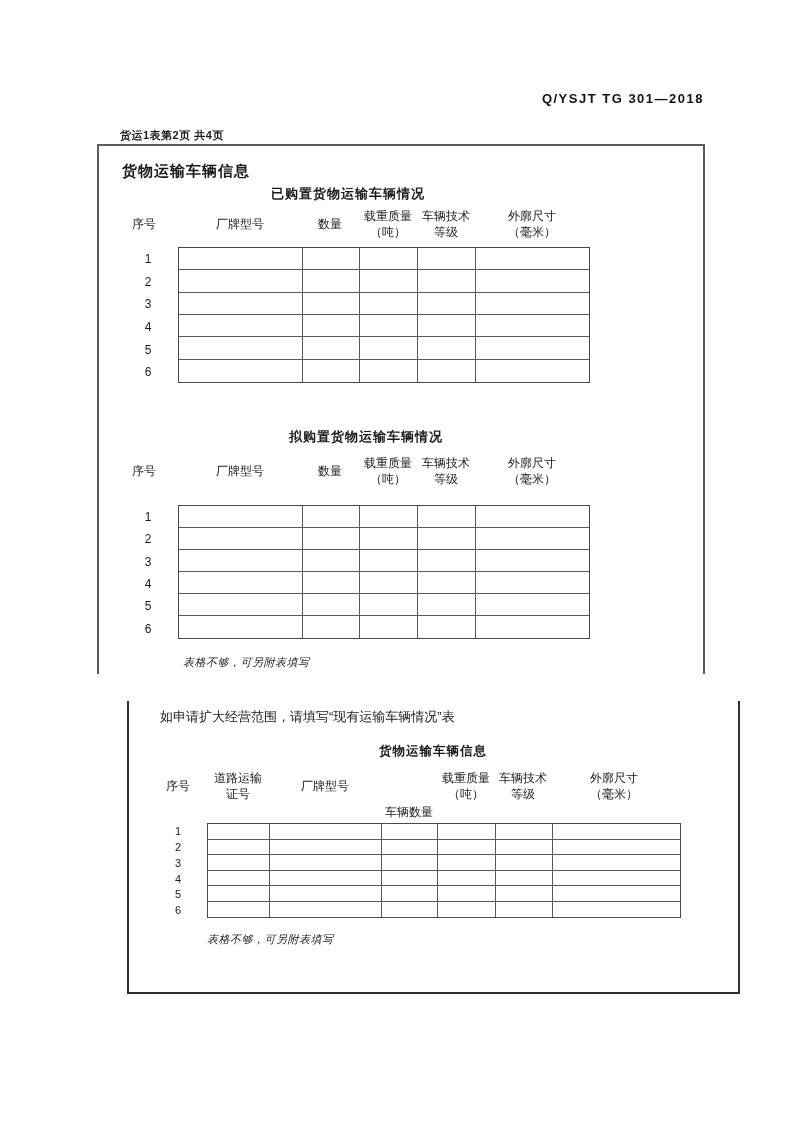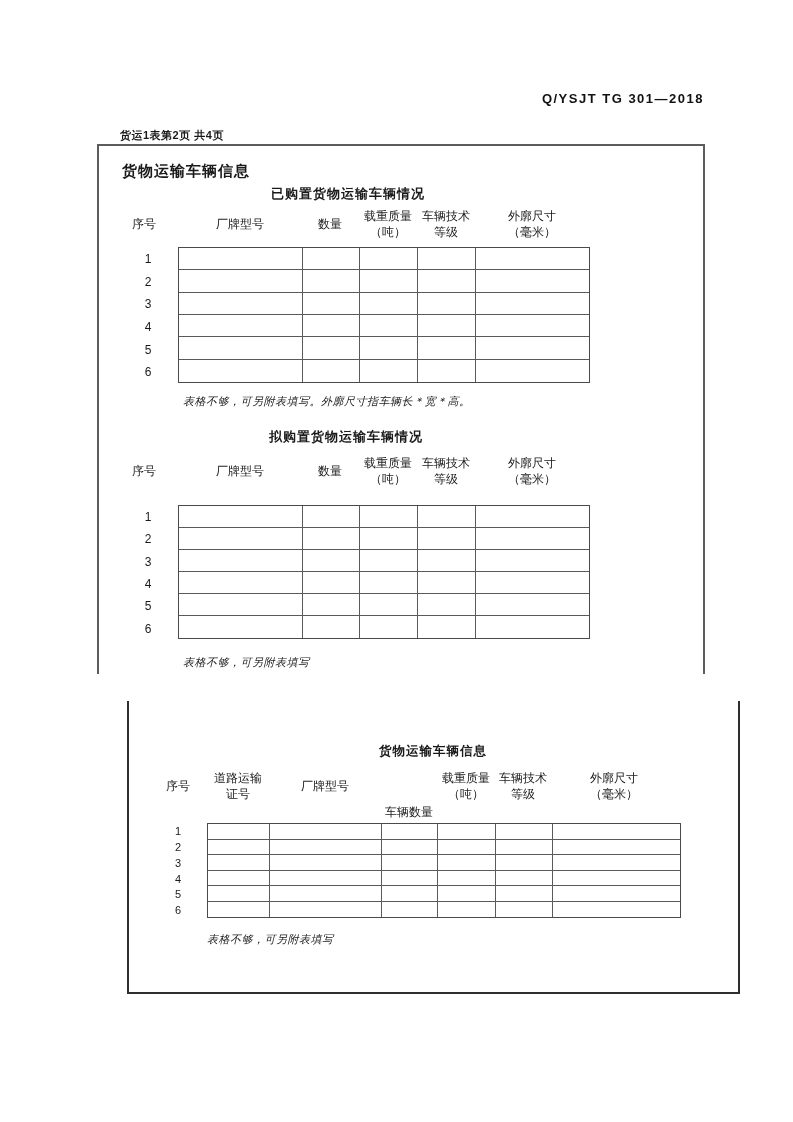--- a/index.html
+++ b/index.html
@@ -166,23 +166,22 @@
       <div class="cell"></div>
       <div class="cell"></div>
       <div class="cell" style="border-right: none;"></div>
       <div class="cell" style="border-bottom: none;"></div>
       <div class="cell" style="border-bottom: none;"></div>
       <div class="cell" style="border-bottom: none;"></div>
       <div class="cell" style="border-bottom: none;"></div>
       <div class="cell" style="border-right: none; border-bottom: none;"></div>
     </div>
 
-  <div class="note" style="left:183px; top:394px;">表格不够，可另附表填写。外廓尺寸指车辆长＊宽＊高。</div>
-
-  <div class="tbl-title" style="left:346px; top:428px;">拟购置货物运输车辆情况</div>
+
+  <div class="tbl-title" style="left:366px; top:428px;">拟购置货物运输车辆情况</div>
 
   <span class="h" style="left:144px; top:454px;">序号</span>
   <span class="h" style="left:240px; top:454px;">厂牌型号</span>
   <span class="h" style="left:330px; top:454px;">数量</span>
   <span class="h" style="left:388px; top:454px;">载重质量
 （吨）</span>
   <span class="h" style="left:446px; top:454px;">车辆技术
 等级</span>
   <span class="h" style="left:532px; top:454px;">外廓尺寸
 （毫米）</span>
@@ -222,20 +221,21 @@
       <div class="cell" style="border-right: none;"></div>
       <div class="cell" style="border-bottom: none;"></div>
       <div class="cell" style="border-bottom: none;"></div>
       <div class="cell" style="border-bottom: none;"></div>
       <div class="cell" style="border-bottom: none;"></div>
       <div class="cell" style="border-right: none; border-bottom: none;"></div>
     </div>
 
   <div class="note" style="left:183px; top:655px;">表格不够，可另附表填写</div>
 
+  <div class="intro-text">如申请扩大经营范围，请填写“现有运输车辆情况”表</div>
 
   <div class="tbl-title" style="left:433px; top:743px; font-size:12.5px;">货物运输车辆信息</div>
 
   <span class="h" style="left:178px; top:769px;">序号</span>
   <span class="h" style="left:238px; top:769px;">道路运输
 证号</span>
   <span class="h" style="left:325px; top:769px;">厂牌型号</span>
   <span class="h" style="left:409px; top:795px;">车辆数量</span>
   <span class="h" style="left:466px; top:769px;">载重质量
 （吨）</span>

